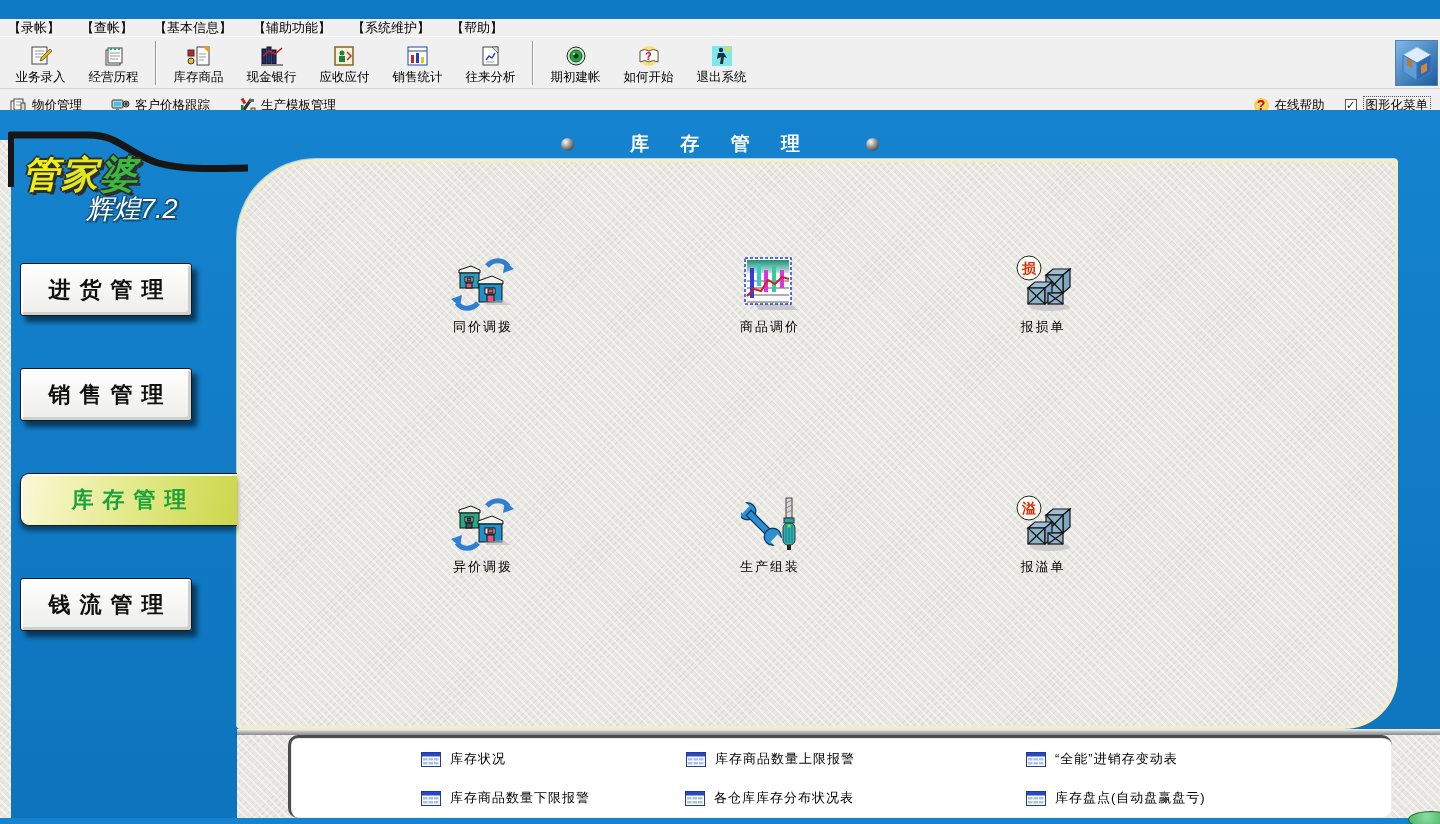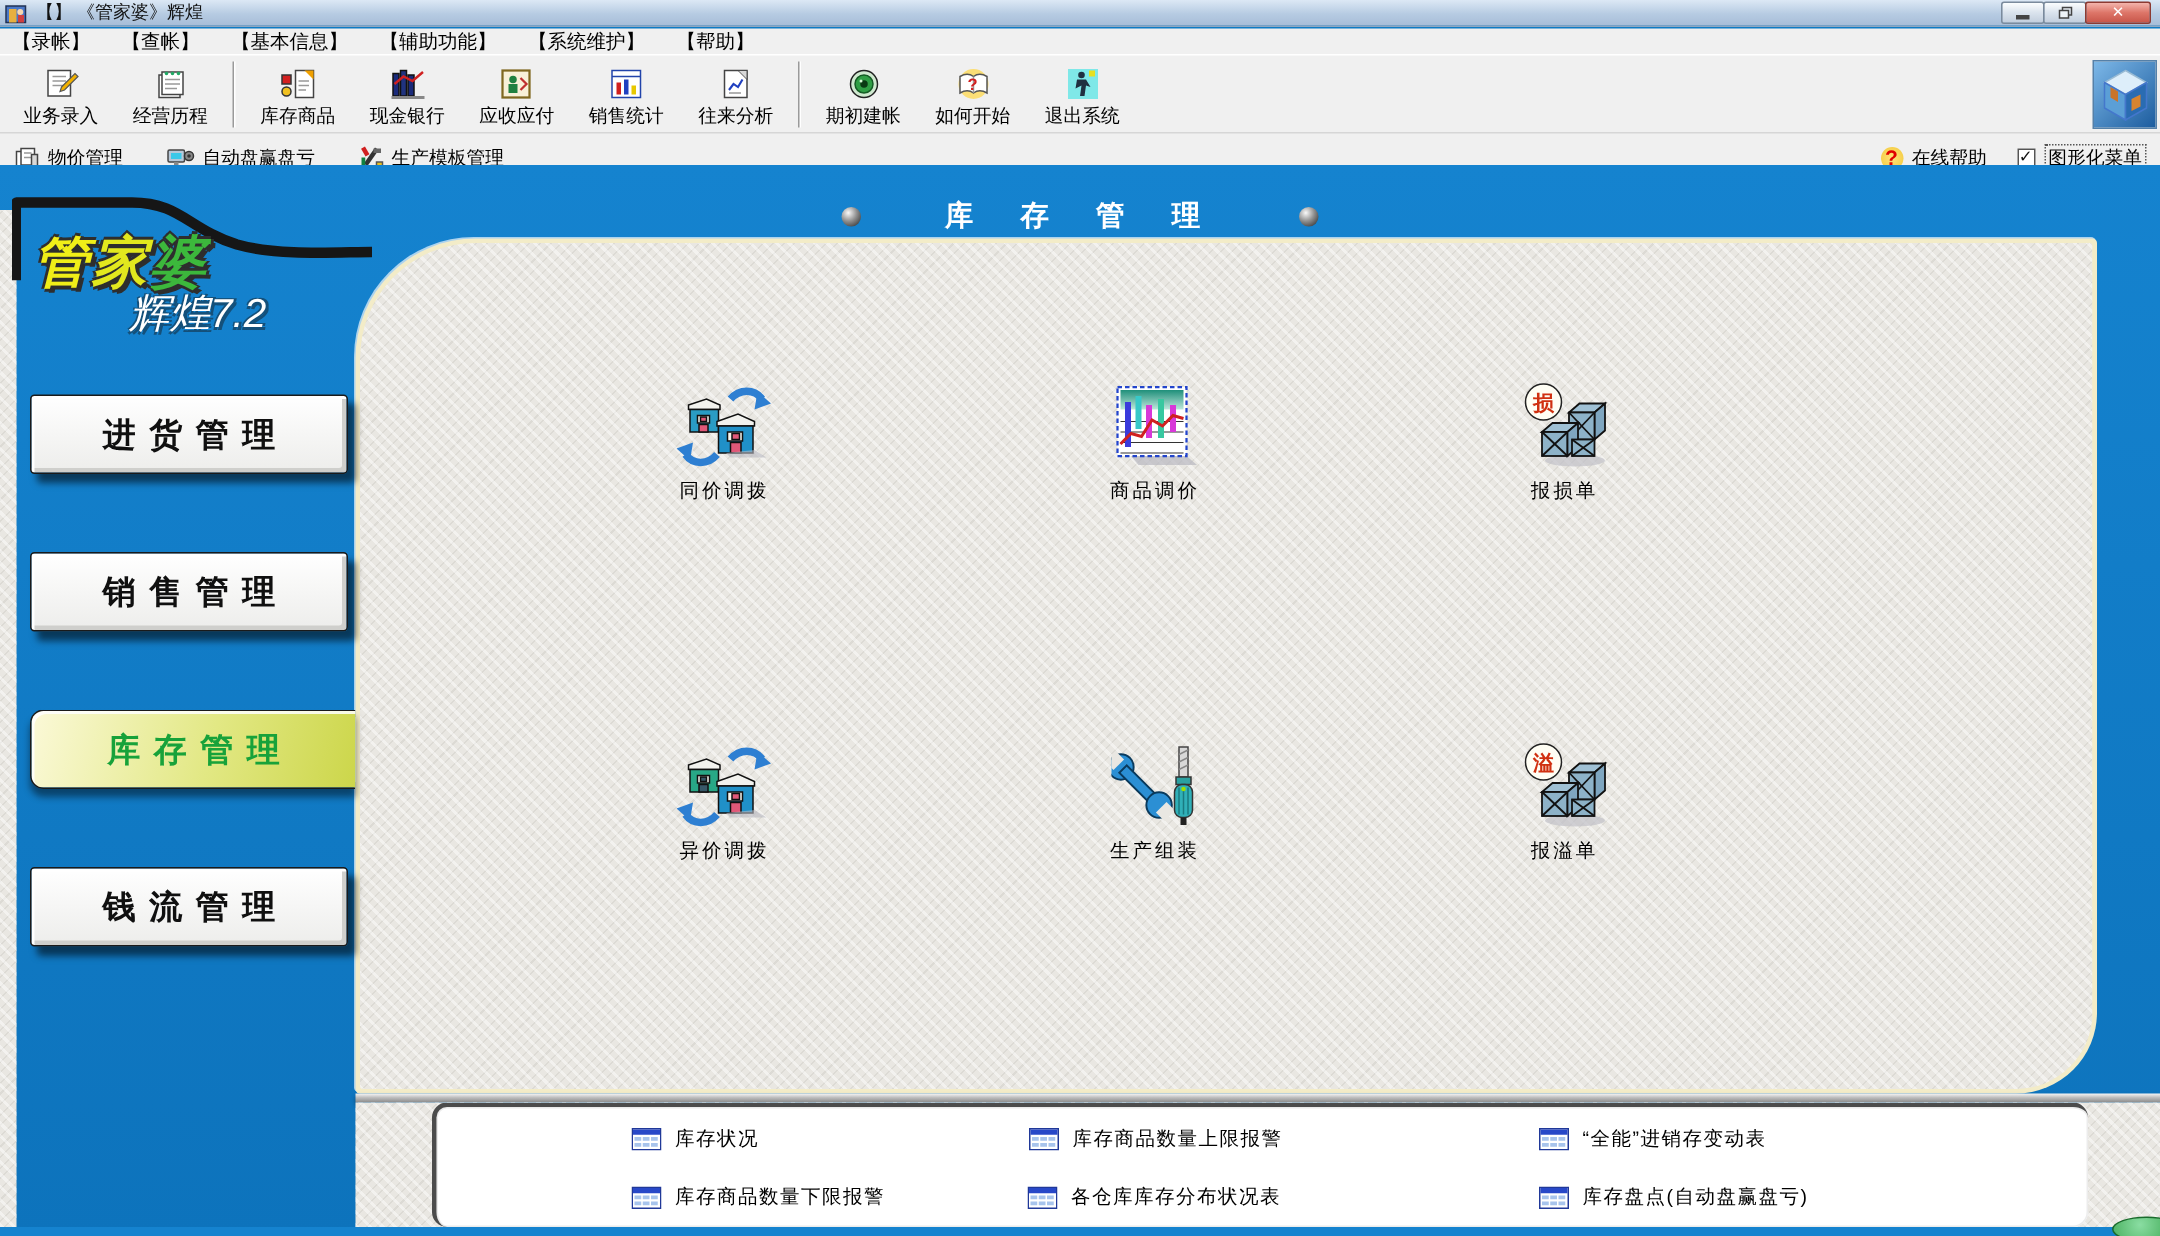--- a/index.html
+++ b/index.html
@@ -70,21 +70,21 @@
   .curve-svg{position:absolute;left:8px;top:121px;}
 
   .logo1{position:absolute;left:22px;top:150px;font-size:37px;font-weight:bold;font-style:italic;
     letter-spacing:2px;white-space:nowrap;
     text-shadow:-2px 0 0 #2e2e2e,0 -2px 0 #2e2e2e,2px 0 0 #2e2e2e,0 2px 0 #2e2e2e,3px 3px 0 #2e2e2e;}
   .logo1 .c0{color:#f0ee18;} .logo1 .c1{color:#e2e81e;} .logo1 .c2{color:#3cb83c;}
   .logo2{position:absolute;left:86px;top:191px;font-size:27px;font-weight:normal;font-style:italic;
     color:#fff;white-space:nowrap;
     text-shadow:2px 2px 0 #14507a,-1px -1px 0 #14507a,2px -1px 0 #14507a,-1px 2px 0 #14507a;}
 
-  .sbtn{position:absolute;left:20px;width:212px;height:53px;cursor:pointer;
+  .sbtn{position:absolute;left:20px;width:172px;height:53px;cursor:pointer;
     background:linear-gradient(180deg,#ffffff,#ededeb);
     border:1px solid #1a1a1a;border-radius:3px;
     display:flex;align-items:center;justify-content:center;
     font-size:22px;font-weight:bold;letter-spacing:9px;color:#101010;padding-left:9px;white-space:nowrap;
     box-shadow:inset 2px 2px 0 #ffffff,inset -3px -3px 0 #cfcfcc,5px 6px 5px rgba(0,0,0,.55);}
   .sbtn.selected{width:217px;border-radius:9px 0 0 9px;border-right:none;
     background:linear-gradient(105deg,#fbf9d8,#e2e884 55%,#ccd64a);color:#17a23a;
     box-shadow:inset 2px 2px 0 rgba(255,255,255,.85),0 5px 5px rgba(0,0,0,.45);}
 
   .content-frame{position:absolute;left:237px;top:159px;width:1161px;height:570px;
@@ -108,45 +108,20 @@
     letter-spacing:1px;color:#000;cursor:pointer;white-space:nowrap;}
   .bottom-strip{position:absolute;left:0;top:818px;width:1440px;height:6px;background:#1583cf;}
   .corner-ellipse{position:absolute;left:1408px;top:811px;width:46px;height:17px;border-radius:50%;
     background:radial-gradient(circle at 40% 30%,#8adda2,#2f9e44);border:1px solid #1a6b2c;}
 </style>
 </head>
 <body>
 
 <div id="page">
 
-  <div class="titlebar">
-    <span>
-      <svg width="16" height="15">
-          <rect x="1" y="3" width="13" height="11" fill="#4a78c8" stroke="#223355"></rect>
-          <rect x="3" y="5" width="5" height="9" fill="#e8b040"></rect>
-          <circle cx="10.5" cy="7" r="2" fill="#f8d8b0"></circle>
-          <rect x="9" y="9" width="4" height="5" fill="#d04040"></rect>
-        </svg>
-    </span>
-    <span class="title">【】 《管家婆》辉煌</span>
-    <div class="win-btns">
-      <div class="win-btn">
-          <div class="glyph-min"></div>
-        </div>
-      <div class="win-btn">
-        <svg width="10" height="9">
-            <rect x="3" y="1" width="6" height="5" fill="none" stroke="#444"></rect>
-            <rect x="1" y="3" width="6" height="5" fill="#eef3f8" stroke="#444"></rect>
-          </svg>
-      </div>
-      <div class="win-btn close">
-          <span>✕</span>
-        </div>
-    </div>
-  </div>
 
   <div class="menubar">
     <span class="menu-item">【录帐】</span>
     <span class="menu-item">【查帐】</span>
     <span class="menu-item">【基本信息】</span>
     <span class="menu-item">【辅助功能】</span>
     <span class="menu-item">【系统维护】</span>
     <span class="menu-item">【帮助】</span>
   </div>
 
@@ -301,21 +276,21 @@
       <span>
         <svg width="20" height="16">
             <rect x="2" y="3" width="11" height="8" rx="1" fill="#b8c8d8" stroke="#444"></rect>
             <rect x="4" y="5" width="7" height="4" fill="#3cc8e8"></rect>
             <rect x="6" y="11" width="3" height="2" fill="#888"></rect>
             <rect x="4" y="13" width="7" height="2" fill="#666"></rect>
             <circle cx="16" cy="7" r="3" fill="#888" stroke="#333"></circle>
             <circle cx="16" cy="7" r="1.2" fill="#333"></circle>
           </svg>
       </span>
-        <span>自动盘赢盘亏</span>
+        <span>客户价格跟踪</span>
     </div>
     <div class="t2item">
       <span>
         <svg width="18" height="16">
             <rect x="8" y="1" width="3" height="13" fill="#333" transform="rotate(35 9.5 7.5)"></rect>
             <rect x="4" y="1" width="3" height="6" fill="#d02020" transform="rotate(-30 5.5 4)"></rect>
             <rect x="3" y="8" width="2.5" height="8" fill="#108040"></rect>
             <rect x="11" y="2" width="5" height="3" fill="#666"></rect>
             <rect x="13" y="11" width="4" height="4" fill="#e8c020" stroke="#555"></rect>
           </svg>

